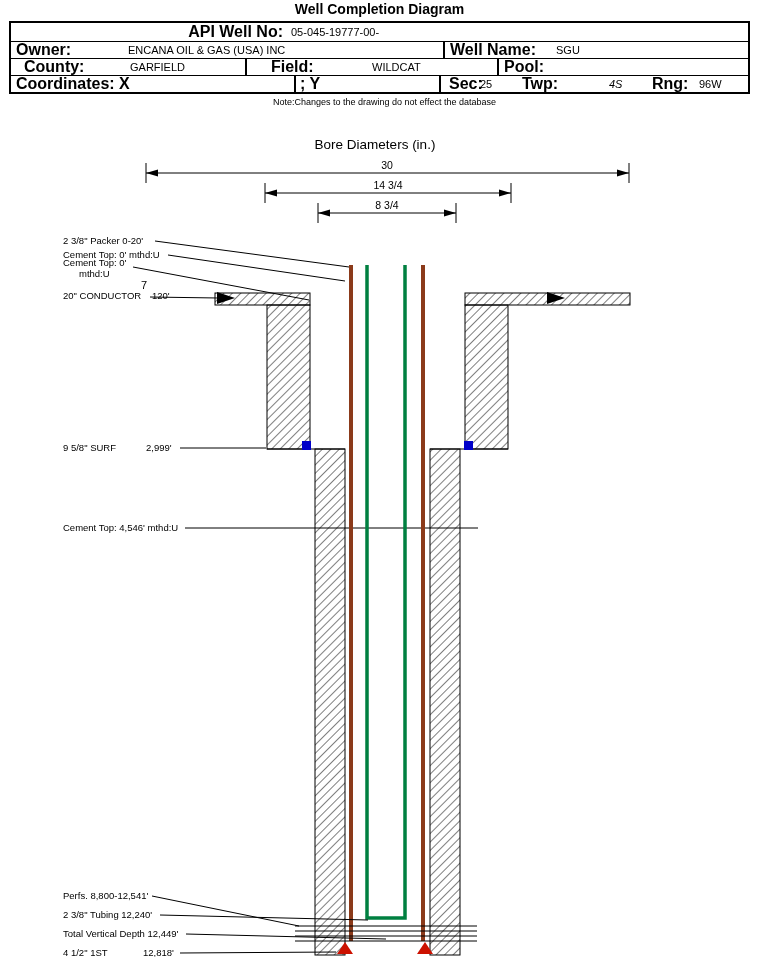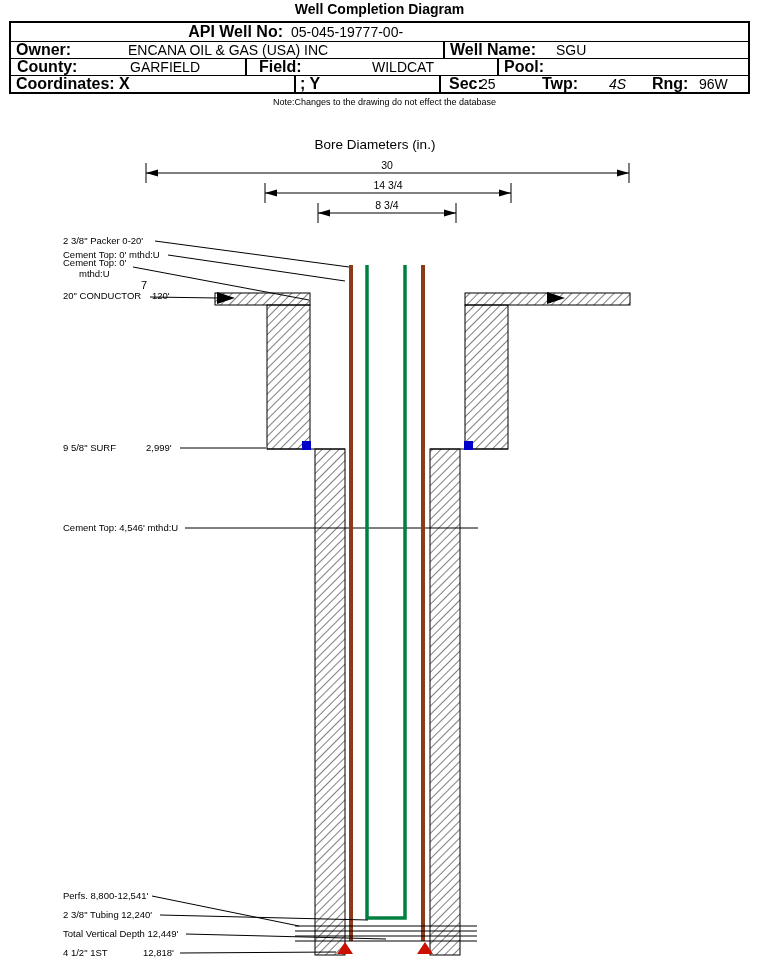--- a/index.html
+++ b/index.html
@@ -2,21 +2,21 @@
 <html><head>
 <meta charset="utf-8">
 <style>
   * { margin:0; padding:0; box-sizing:border-box; }
   html,body { width:759px; background:#fff; color:#000; font-family:"Liberation Sans", sans-serif; }
   body { height:962px; overflow:hidden; }
   .title { text-align:center; font-weight:bold; font-size:14px; padding-top:1px; height:20px; }
   .info-table { position:relative; margin:1px 9px 0 9px; border:2px solid #000; }
   .trow { position:relative; height:17px; border-top:1.5px solid #000; }
   .trow.first { border-top:none; height:18px; }
-  .trow span { position:absolute; top:50%; transform:translateY(-50%); white-space:pre; font-size:14px; }
+  .trow span { position:absolute; top:50%; transform:translateY(-50%); white-space:pre; font-size:11px; }
   .trow span.b { font-weight:bold; font-size:16px; }
   .vdiv { position:absolute; top:0; bottom:0; width:2px; background:#000; }
   .note { text-align:center; font-size:9px; margin-top:3px; height:12px;padding-left:10px; }
   svg { display:block; }
   svg text { font-family:"Liberation Sans", sans-serif; fill:#000; white-space:pre; }
   .ann { font-size:9.5px; }
   .dim { font-size:10.5px; text-anchor:middle; }
   .bore-title { font-size:13.5px; text-anchor:middle; }
   .leader { stroke:#000; stroke-width:1; fill:none; }
 </style>
@@ -31,37 +31,37 @@
     <span style="left:280px;">05-045-19777-00-</span>
   </div>
   <div class="trow">
     <span class="b" style="left:5px;">Owner:</span>
     <span style="left:117px;">ENCANA OIL &amp; GAS (USA) INC</span>
     <div class="vdiv" style="left:432px;"></div>
     <span class="b" style="left:439px;">Well Name:</span>
     <span style="left:545px;">SGU</span>
   </div>
   <div class="trow">
-    <span class="b" style="left:6px;">County:</span>
+    <span class="b" style="left:13px;">County:</span>
     <span style="left:119px;">GARFIELD</span>
     <div class="vdiv" style="left:234px;"></div>
-    <span class="b" style="left:248px;">Field:</span>
+    <span class="b" style="left:260px;">Field:</span>
     <span style="left:361px;">WILDCAT</span>
     <div class="vdiv" style="left:486px;"></div>
     <span class="b" style="left:493px;">Pool:</span>
     <span style="left:550px;"></span>
   </div>
   <div class="trow">
     <span class="b" style="left:5px;">Coordinates: X</span>
     <div class="vdiv" style="left:283px;"></div>
     <span class="b" style="left:289px;">; Y</span>
     <div class="vdiv" style="left:428px;"></div>
     <span class="b" style="left:438px;">Sec:</span>
     <span style="left:469px;">25</span>
-    <span class="b" style="left:531px;">Twp:</span>
+    <span class="b" style="left:511px;">Twp:</span>
     <span style="left:598px;font-style:italic;">4S</span>
     <span class="b" style="left:641px;">Rng:</span>
     <span style="left:688px;">96W</span>
   </div>
 </div>
 
 <div class="note">Note:Changes to the drawing do not effect the database</div>
 
 <svg width="759" height="848" viewBox="0 0 759 848">
   <defs>

